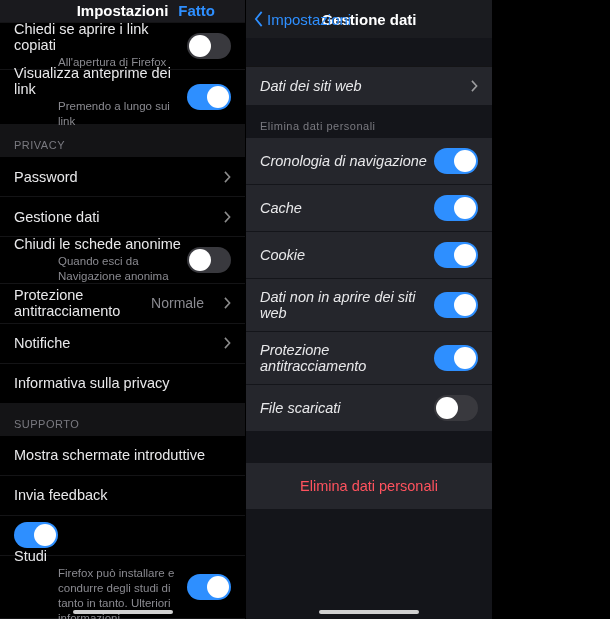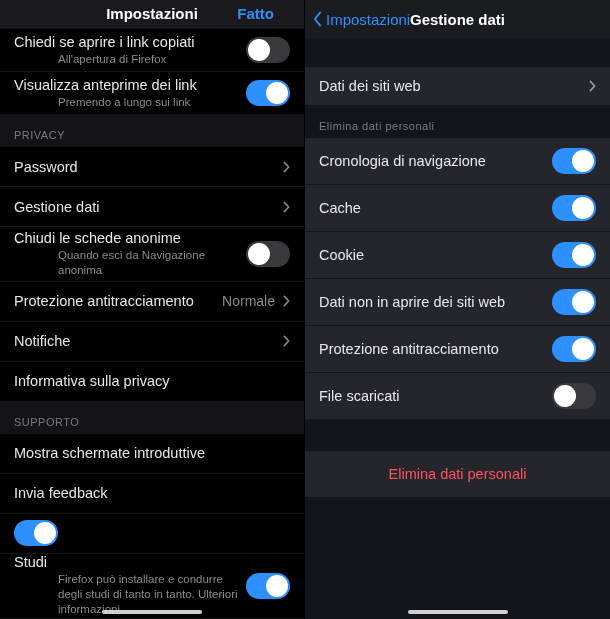--- a/index.html
+++ b/index.html
@@ -5,21 +5,21 @@
     * { margin: 0; padding: 0; box-sizing: border-box; }
     body {
       font-family: -apple-system, BlinkMacSystemFont, "Segoe UI", Helvetica, Arial, sans-serif;
       background: #000;
       width: 610px;
       height: 619px;
       display: flex;
       overflow: hidden;
     }
     .screen {
-      width: 305px;
+      width: 246px;
       height: 619px;
       background: #1c1c1e;
       display: flex;
       flex-direction: column;
       position: relative;
     }
     .screen.left {
       border-right: 1px solid #000;
       background: #141416;
     }
@@ -68,39 +68,39 @@
     }
     .row {
       background: #000000;
       padding: 10px 14px;
       display: flex;
       align-items: center;
       justify-content: space-between;
       border-bottom: 1px solid #141416;
       min-height: 40px;
     }
-    .right .row { background: #25262c; border-bottom-color: #14151a; }
+    .right .row { background: #25262c; border-bottom-color: #14151a; font-style: italic; }
     .row.tall { padding: 9px 14px; }
     .row-text { flex: 1; }
     .row-label {
       color: #e8e8ea;
       font-size: 14.5px;
       font-weight: 400;
     }
     .row-sublabel {
       color: #8a8a90;
       font-size: 11.5px;
       margin-top: 2px;
       line-height: 1.3;
       margin-left: 44px;
     }
     .row-value {
       color: #8a8a90;
       font-size: 14px;
-      margin-right: 8px;
+      margin-right: 20px;
     }
     .chevron {
       width: 7px;
       height: 12px;
       opacity: 0.55;
     }
     .toggle {
       width: 44px;
       height: 26px;
       border-radius: 13px;

